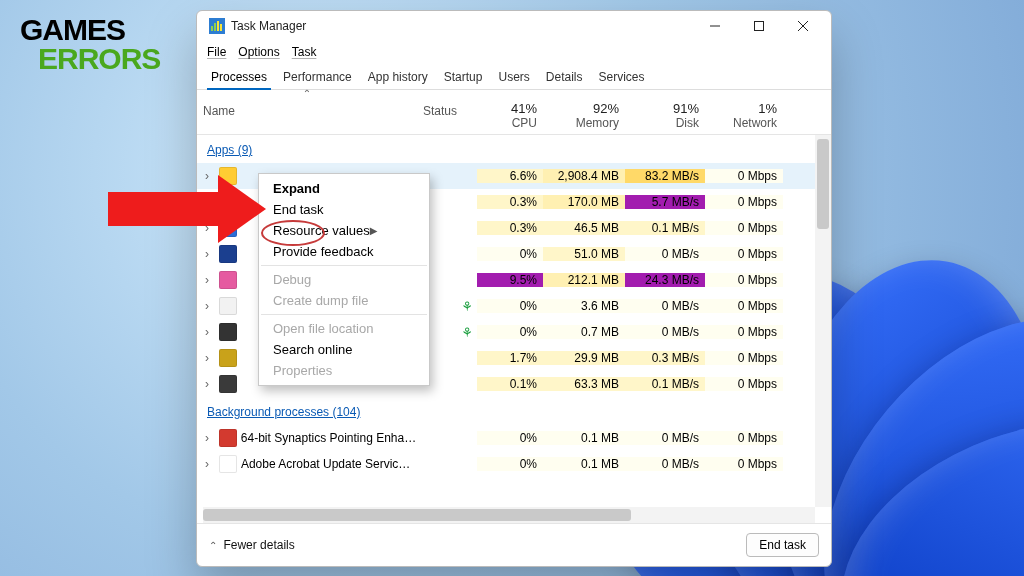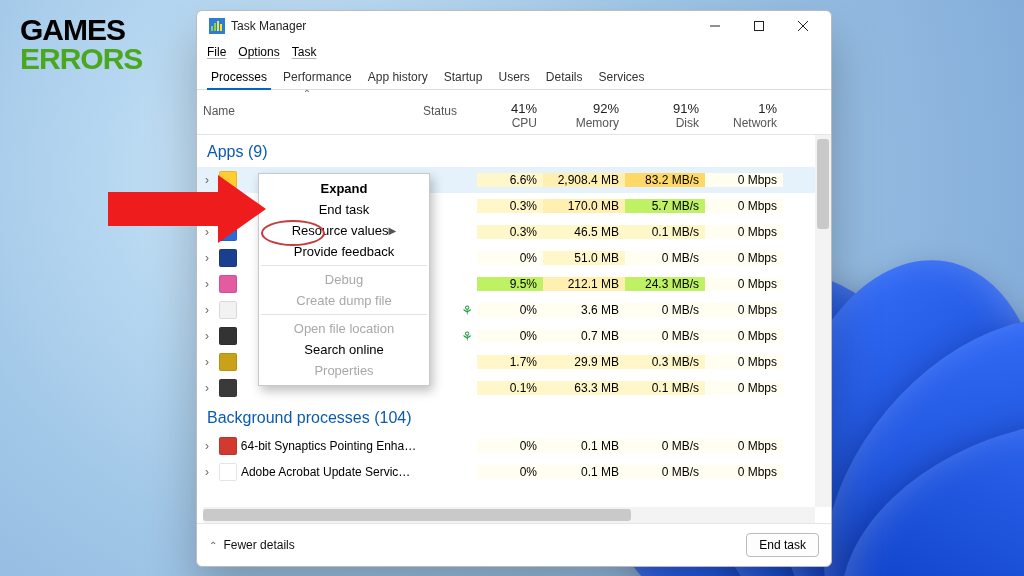--- a/index.html
+++ b/index.html
@@ -1,64 +1,64 @@
 <!DOCTYPE html>
 <html><head>
 <meta charset="utf-8">
 <style>
   html,body{margin:0;padding:0;width:1024px;height:576px;overflow:hidden;font-family:"Segoe UI",Arial,sans-serif;font-size:13px;color:#000;}
   .bg{position:absolute;inset:0;background:radial-gradient(circle at 30% 30%,#cfe9fb 0%,#a2c8e8 45%,#7da7d6 100%);}
   .bloom{position:absolute;right:-120px;bottom:-140px;width:520px;height:520px;}
   .petal{position:absolute;width:260px;height:400px;border-radius:130px/200px;background:linear-gradient(135deg,#3a74ff 0%,#1144cc 70%);box-shadow:inset -10px -10px 40px rgba(255,255,255,.25),0 10px 30px rgba(0,0,40,.25);left:130px;top:60px;transform-origin:50% 90%;}
   .logo{position:absolute;left:20px;top:16px;font-weight:900;font-size:30px;line-height:.95;letter-spacing:-1px;}
   .logo .l1{color:#000;}
-  .logo .l2{color:#4aa81e;}
+  .logo .l2{color:#4aa81e;margin-left:18px;}
   .win{position:absolute;left:196px;top:10px;width:634px;height:555px;background:#fff;border:1px solid #bbb;border-radius:6px;box-shadow:0 25px 50px rgba(0,0,0,.25);display:flex;flex-direction:column;}
   .titlebar{height:30px;display:flex;align-items:center;padding:0 6px;}
   .titlebar .winicon{width:16px;height:16px;margin:0 6px;}
   .titlebar .title{font-size:12px;color:#222;}
   .titlebar .spacer{flex:1;}
   .winbtn{width:44px;height:30px;display:flex;align-items:center;justify-content:center;color:#222;}
   .menubar{height:22px;display:flex;gap:12px;padding:0 10px;align-items:center;font-size:12px;}
   .menubar span{text-decoration:underline;text-decoration-color:rgba(0,0,0,.3);text-underline-offset:2px;}
   .tabs{height:26px;display:flex;align-items:flex-end;border-bottom:1px solid #ddd;padding:0 6px;font-size:12px;color:#333;}
   .tab{padding:4px 8px 5px;position:relative;}
   .tab.active{color:#000;}
   .tab.active::after{content:"";position:absolute;left:4px;right:4px;bottom:-1px;height:2px;background:#0067c0;}
   .hdr{display:grid;grid-template-columns:220px 60px 66px 82px 80px 78px 16px;height:44px;border-bottom:1px solid #e5e5e5;font-size:12px;color:#555;}
   .hdr>div{display:flex;flex-direction:column;justify-content:flex-end;padding:2px 6px 4px;position:relative;}
   .hdr .pct{text-align:right;color:#222;font-size:13px;}
   .hdr .lbl{text-align:right;color:#555;}
   .hdr .nm{justify-content:center;}
   .hdr .sortchev{position:absolute;top:-2px;left:50%;transform:translateX(-50%);color:#666;font-size:10px;}
   .body{flex:1;overflow:hidden;position:relative;}
-  .sect{color:#0a5ab4;font-size:16px;padding:8px 10px 6px;}
+  .sect{color:#0a5ab4;font-size:12px;padding:8px 10px 6px;text-decoration:underline;}
   .row{display:grid;grid-template-columns:220px 60px 66px 82px 80px 78px 16px;height:26px;align-items:center;font-size:12px;}
   .row .name{display:flex;align-items:center;gap:4px;padding-left:8px;white-space:nowrap;overflow:hidden;text-overflow:ellipsis;}
   .row .chev{color:#666;width:10px;display:inline-block;}
   .row .ico{width:16px;height:16px;border-radius:2px;flex:0 0 16px;}
   .num{text-align:right;padding-right:6px;}
   .c0{background:#fffef0;}
   .c1{background:#fff6c9;}
   .c2{background:#fff0b2;}
-  .c3{background:#bef264;}
+  .c3{background:#a21caf;}
   .c4{background:#ffd968;}
   .selrow{background:#e5f2fb;}
   .status{display:flex;justify-content:flex-end;align-items:center;padding-right:4px;}
   .leaf{color:#1a9e3e;font-size:13px;}
   .vsb{position:absolute;right:0;top:0;width:16px;bottom:0;background:#f3f3f3;}
   .vsb .thumb{position:absolute;left:2px;right:2px;top:4px;height:90px;background:#c9c9c9;border-radius:3px;}
   .hsb{height:16px;background:#f3f3f3;position:relative;margin:0 16px 0 6px;}
   .hsb .thumb{position:absolute;top:2px;bottom:2px;left:0;width:70%;background:#c9c9c9;border-radius:3px;}
   .footer{height:42px;border-top:1px solid #e5e5e5;display:flex;align-items:center;padding:0 12px;justify-content:space-between;}
   .linkish{color:#111;font-size:12px;display:flex;align-items:center;gap:6px;}
   .btn{border:1px solid #bbb;border-radius:4px;background:#fdfdfd;padding:4px 12px;font-size:12px;}
   
   .ctx{position:absolute;left:258px;top:173px;width:170px;background:#fff;border:1px solid #c9c9c9;box-shadow:3px 5px 10px rgba(0,0,0,.25);padding:4px 0;font-size:13px;z-index:5;}
-  .ctx .mi{padding:3px 14px;white-space:nowrap;display:flex;align-items:center;justify-content:center;}
+  .ctx .mi{padding:3px 14px;white-space:nowrap;display:flex;align-items:center;justify-content:flex-start;}
   .ctx .dis{color:#a8a8a8;}
   .ctx .sep{height:1px;background:#e3e3e3;margin:3px 2px;}
   .ctx .sub{color:#555;font-size:10px;}
   .ring{position:absolute;border:2px solid #c63a3a;border-radius:50%;width:60px;height:22px;left:261px;top:220px;z-index:6;}
   .arrow{position:absolute;left:108px;top:192px;z-index:7;}
   .arrow .shaft{width:110px;height:34px;background:#ee1c1c;}
   .arrow .head{width:0;height:0;border-top:34px solid transparent;border-bottom:34px solid transparent;border-left:48px solid #ee1c1c;position:absolute;left:110px;top:-17px;}
 </style>
 </head>
 <body>

